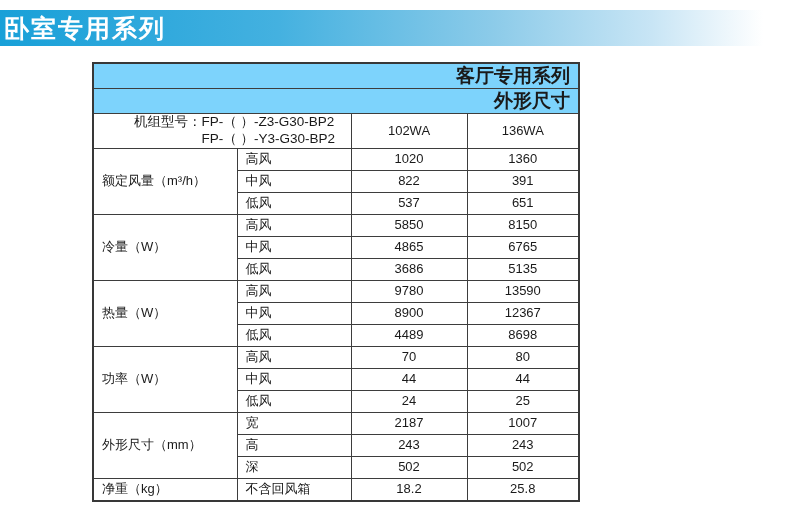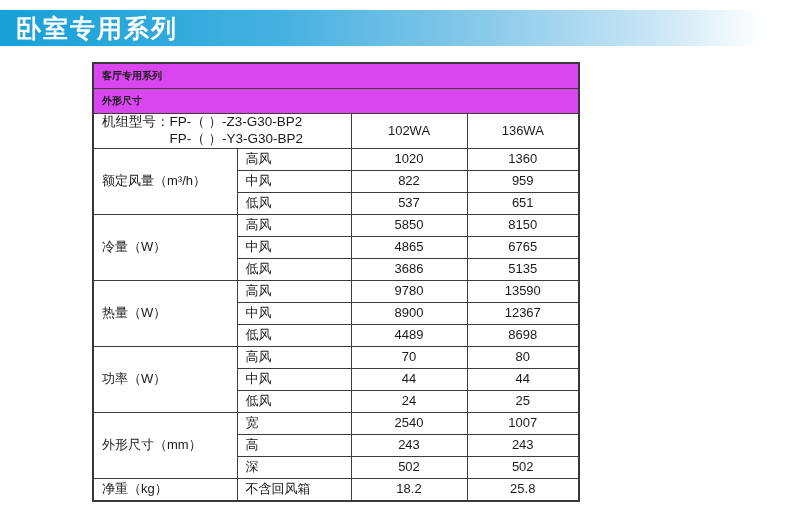--- a/index.html
+++ b/index.html
@@ -17,49 +17,49 @@
     background:linear-gradient(to right,
       #18a0d8 0%, #2ea8dc 18%, #44b1e0 35%,
       #8ccbe9 62%, #c8e5f5 82%, #ffffff 96%);
     display:flex;align-items:center;
   }
   .banner-title{
     color:#ffffff;
     font-size:25px;
     font-weight:bold;
     letter-spacing:2px;
-    padding-left:16px;
+    padding-left:4px;
     line-height:36px;
   }
   
   table.spec{
     position:absolute;left:92px;top:62px;
     width:486px;
     border-collapse:collapse;
     table-layout:fixed;
     border:2px solid #383838;
     font-size:13px;
   }
   table.spec td{
     border:1px solid #3d3d3d;
     padding:0 8px;
     vertical-align:middle;
     line-height:1.25;
   }
   tr.hdr td{
     height:24px;
-    background:#d946ef;
-    text-align:left;
+    background:#7dd3fc;
+    text-align:right;
     font-weight:bold;
-    font-size:10px;
+    font-size:19px;
   }
   tr.model-row td{height:32px;}
   .model-cell{font-size:13.5px;}
   .model-flex{display:flex;align-items:flex-start;}
-  .model-label{white-space:nowrap;}
+  .model-label{white-space:nowrap;margin-left:32px;}
   .model-lines div{white-space:nowrap;}
   td.lbl{text-align:left;}
   td.sub{text-align:left;}
   td.val{text-align:center;}
   tr.body-row td{height:21px;}
 </style>
 </head>
 <body>
 
 <div class="page">
@@ -100,21 +100,21 @@
 
     <tr class="body-row">
       <td class="lbl" rowspan="3">额定风量（m³/h）</td>
       <td class="sub">高风</td>
       <td class="val">1020</td>
       <td class="val">1360</td>
     </tr>
     <tr class="body-row">
       <td class="sub">中风</td>
       <td class="val">822</td>
-      <td class="val">959</td>
+      <td class="val">391</td>
     </tr>
     <tr class="body-row">
       <td class="sub">低风</td>
       <td class="val">537</td>
       <td class="val">651</td>
     </tr>
 
     <tr class="body-row">
       <td class="lbl" rowspan="3">冷量（W）</td>
       <td class="sub">高风</td>
@@ -162,21 +162,21 @@
     </tr>
     <tr class="body-row">
       <td class="sub">低风</td>
       <td class="val">24</td>
       <td class="val">25</td>
     </tr>
 
     <tr class="body-row">
       <td class="lbl" rowspan="3">外形尺寸（mm）</td>
       <td class="sub">宽</td>
-      <td class="val">2540</td>
+      <td class="val">2187</td>
       <td class="val">1007</td>
     </tr>
     <tr class="body-row">
       <td class="sub">高</td>
       <td class="val">243</td>
       <td class="val">243</td>
     </tr>
     <tr class="body-row">
       <td class="sub">深</td>
       <td class="val">502</td>

